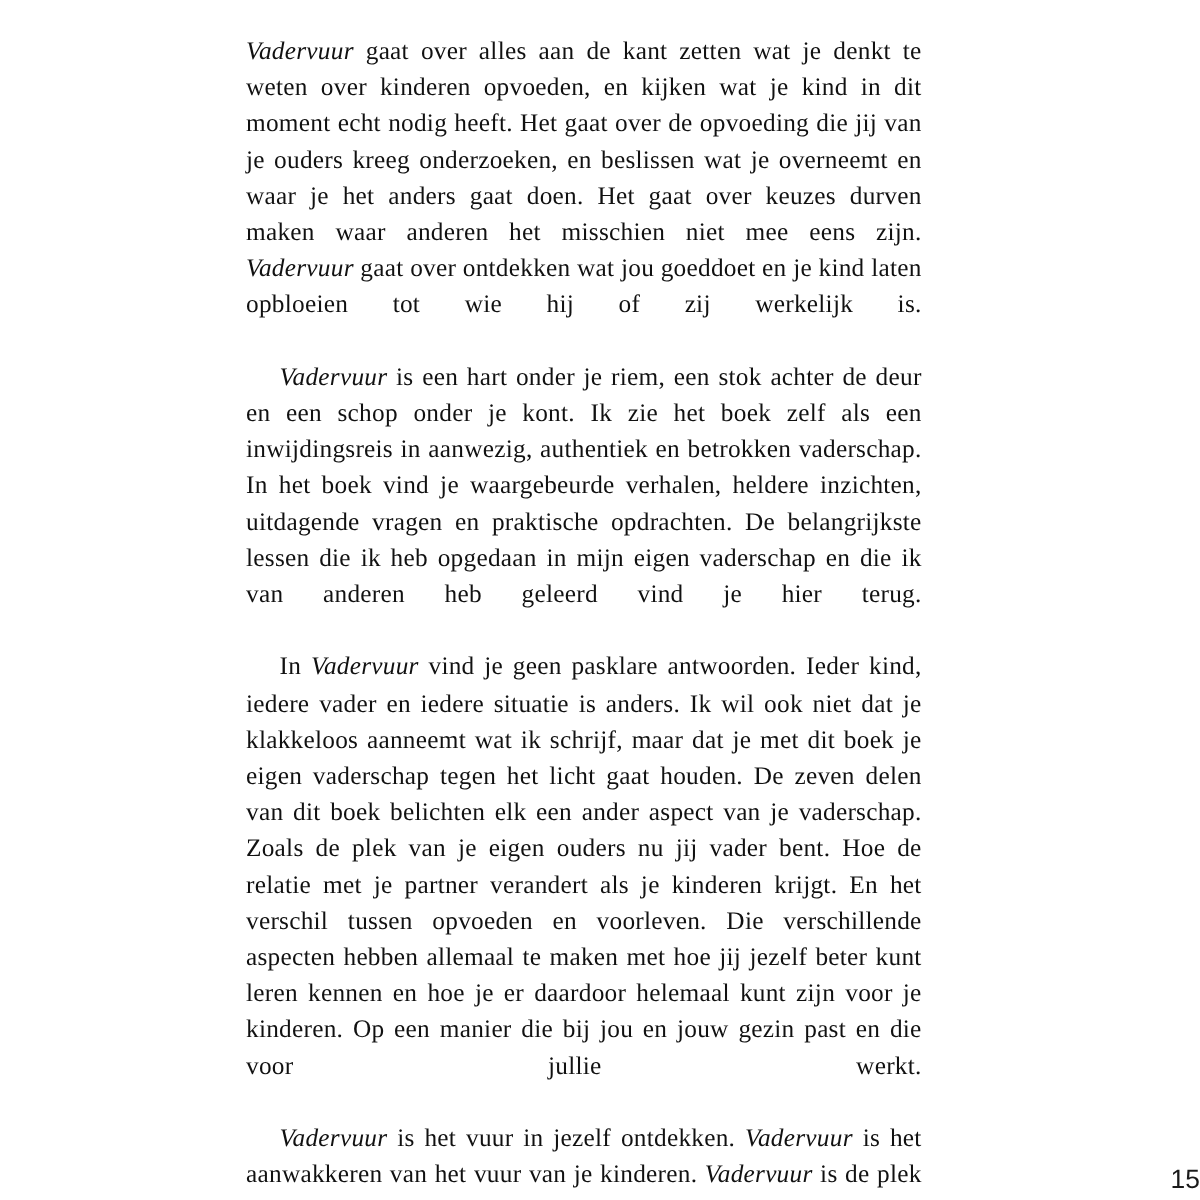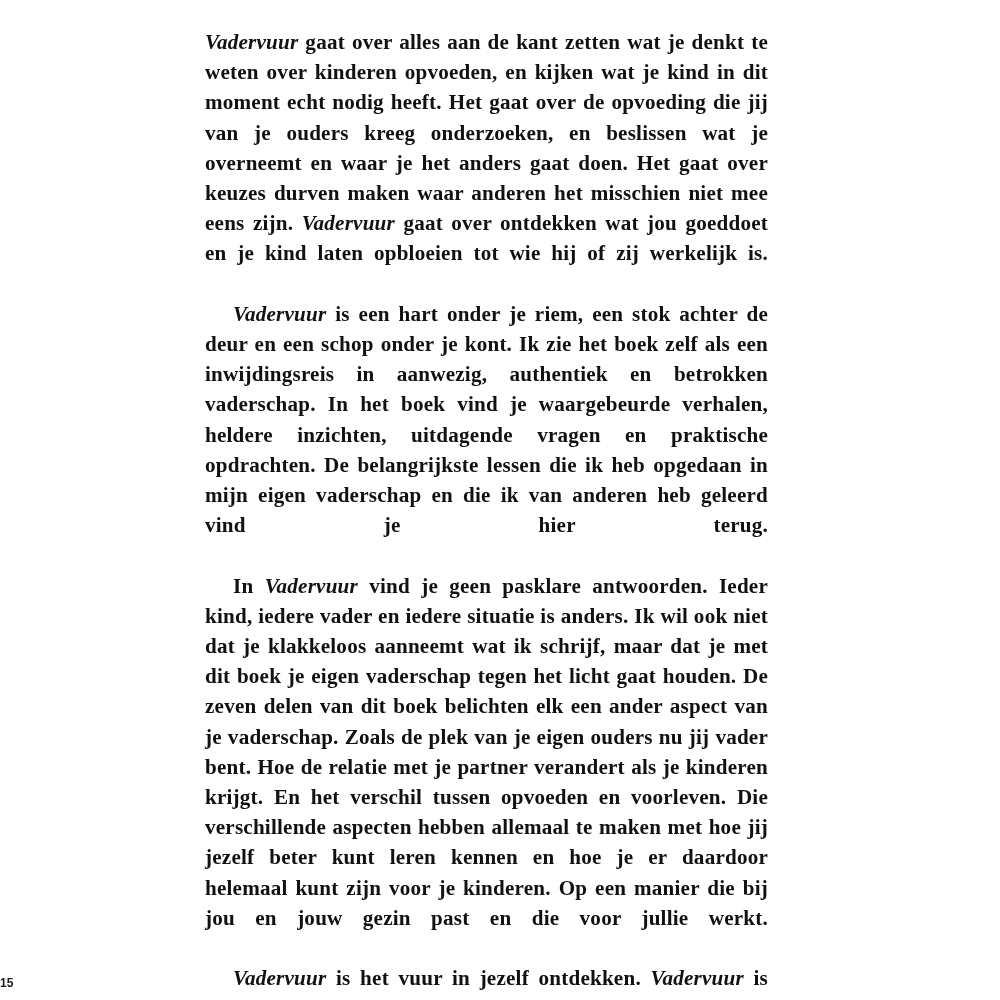--- a/index.html
+++ b/index.html
@@ -12,21 +12,20 @@
     background: #ffffff;
     font-family: "Liberation Serif", "DejaVu Serif", serif;
     color: #111111;
     overflow: hidden;
   }
   .page {
     position: relative;
     width: 1000px;
     height: 1000px;
     box-sizing: border-box;
-    font-weight: bold;
   }
   .text-column {
     position: absolute;
     left: 205px;
     top: 27px;
     width: 563px;
   }
   .para {
     margin: 0;
     font-size: 21.1px;
@@ -48,22 +47,22 @@
   .para::after {
     content: "";
     display: inline-block;
     width: 100%;
   }
   .folio {
     position: absolute;
     left: 0;
     right: 0;
     top: 973px;
-    text-align: left;
-    font-size: 12px;
+    text-align: right;
+    font-size: 22px;
     line-height: 20px;
     color: #1a1a1a;
     font-family: "Liberation Sans", "DejaVu Sans", sans-serif;
   }
 </style>
 </head>
 <body>
 
 <div class="page">
 

